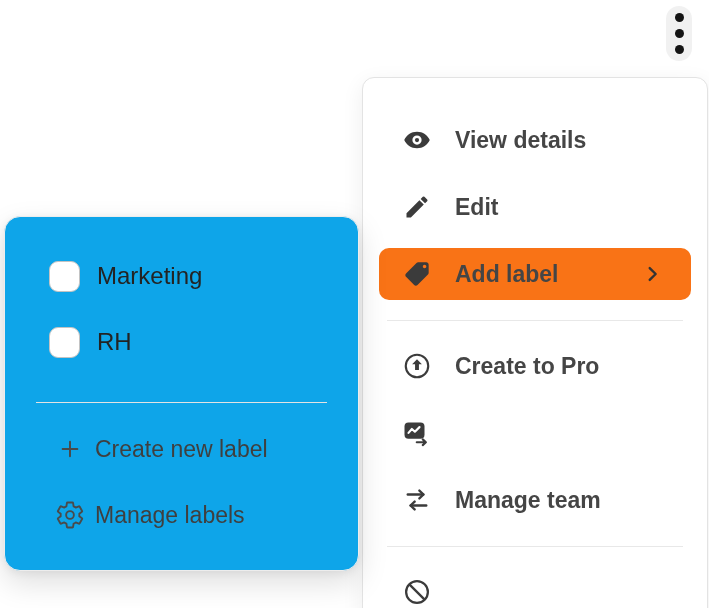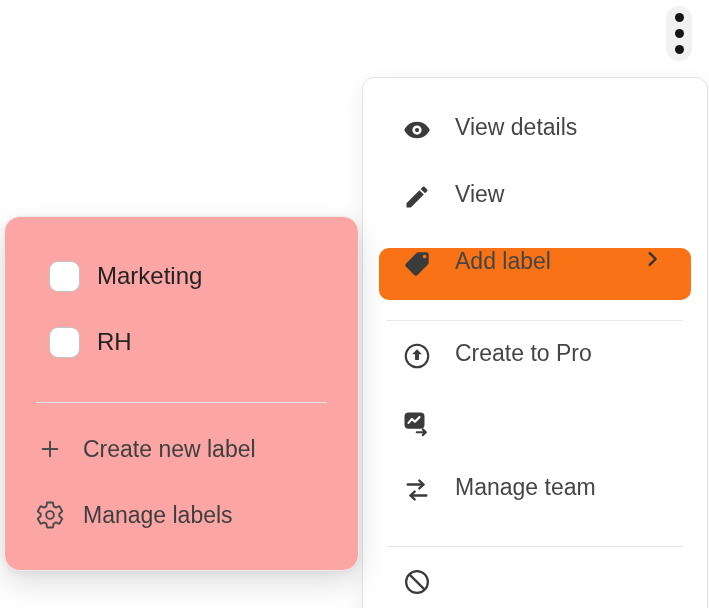--- a/index.html
+++ b/index.html
@@ -35,27 +35,28 @@
     box-sizing: border-box;
     background: #ffffff;
     border: 1px solid #e3e3e3;
     border-radius: 12px;
     box-shadow: 0 6px 22px rgba(0,0,0,0.07);
     padding: 36px 16px 10px;
   }
   .menu-item {
     height: 52px;
     margin-bottom: 15px;
-    display: flex; align-items: flex-start;
+    display: flex; align-items: center;
     padding: 0 10px 0 22px;
     border-radius: 10px;
     color: #454545;
     font-size: 23px;
     cursor: pointer;
     white-space: nowrap;
+    font-weight: bold;
   }
   .menu-item.active { background: #f97316; }
   .mi-icon {
     width: 32px; height: 32px;
     display: flex; align-items: center; justify-content: center;
     margin-right: 22px;
     color: #3b3b3b;
     flex: none;
   }
   .mi-chevron {
@@ -67,21 +68,21 @@
     height: 1px; background: #e8e8e8;
     margin: 20px 8px 19px;
   }
 
   
   .label-popup {
     position: absolute;
     left: 4px; top: 216px;
     width: 355px; height: 355px;
     box-sizing: border-box;
-    background: #fca5a5;
+    background: #0ea5e9;
     border: 1px solid #ededed;
     border-radius: 16px;
     box-shadow: 0 12px 30px rgba(0,0,0,0.13), 0 2px 8px rgba(0,0,0,0.06);
     padding-top: 26px;
     z-index: 2;
   }
   .check-row {
     height: 66px;
     display: flex; align-items: center;
     padding-left: 44px;
@@ -100,22 +101,22 @@
     flex: none;
     cursor: pointer;
   }
   .popup-divider {
     height: 1px; background: #e3e3e3;
     margin: 27px 31px 13px;
   }
   .action-row {
     height: 66px;
     display: flex; align-items: center;
-    padding-left: 30px;
-    gap: 18px;
+    padding-left: 50px;
+    gap: 10px;
     font-size: 23px;
     color: #3f3f3f;
     cursor: pointer;
     white-space: nowrap;
   }
   .action-icon {
     width: 30px; height: 30px;
     display: flex; align-items: center; justify-content: center;
     color: #4a4a4a;
     flex: none;
@@ -144,21 +145,21 @@
       </span>
       <span class="mi-label">View details</span>
     </div>
 
     <div class="menu-item">
       <span class="mi-icon">
         <svg width="28" height="28" viewBox="0 0 24 24" fill="currentColor">
           <path d="M3 17.25V21h3.75L17.81 9.94l-3.75-3.75L3 17.25zM20.71 7.04a1 1 0 0 0 0-1.41l-2.34-2.34a1 1 0 0 0-1.41 0l-1.83 1.83 3.75 3.75 1.83-1.83z"></path>
         </svg>
       </span>
-      <span class="mi-label">View</span>
+      <span class="mi-label">Edit</span>
     </div>
 
     <div class="menu-item active">
       <span class="mi-icon">
         <svg width="28" height="28" viewBox="0 0 24 24" fill="currentColor" style="transform:scaleX(-1)">
           <path d="M21.41 11.58l-9-9C12.05 2.22 11.55 2 11 2H4c-1.1 0-2 .9-2 2v7c0 .55.22 1.05.59 1.42l9 9c.36.36.86.58 1.41.58s1.05-.22 1.41-.59l7-7c.37-.36.59-.86.59-1.41s-.22-1.06-.59-1.42zM5.5 7C4.67 7 4 6.33 4 5.5S4.67 4 5.5 4 7 4.67 7 5.5 6.33 7 5.5 7z"></path>
         </svg>
       </span>
       <span class="mi-label">Add label</span>
       <span class="mi-chevron">

